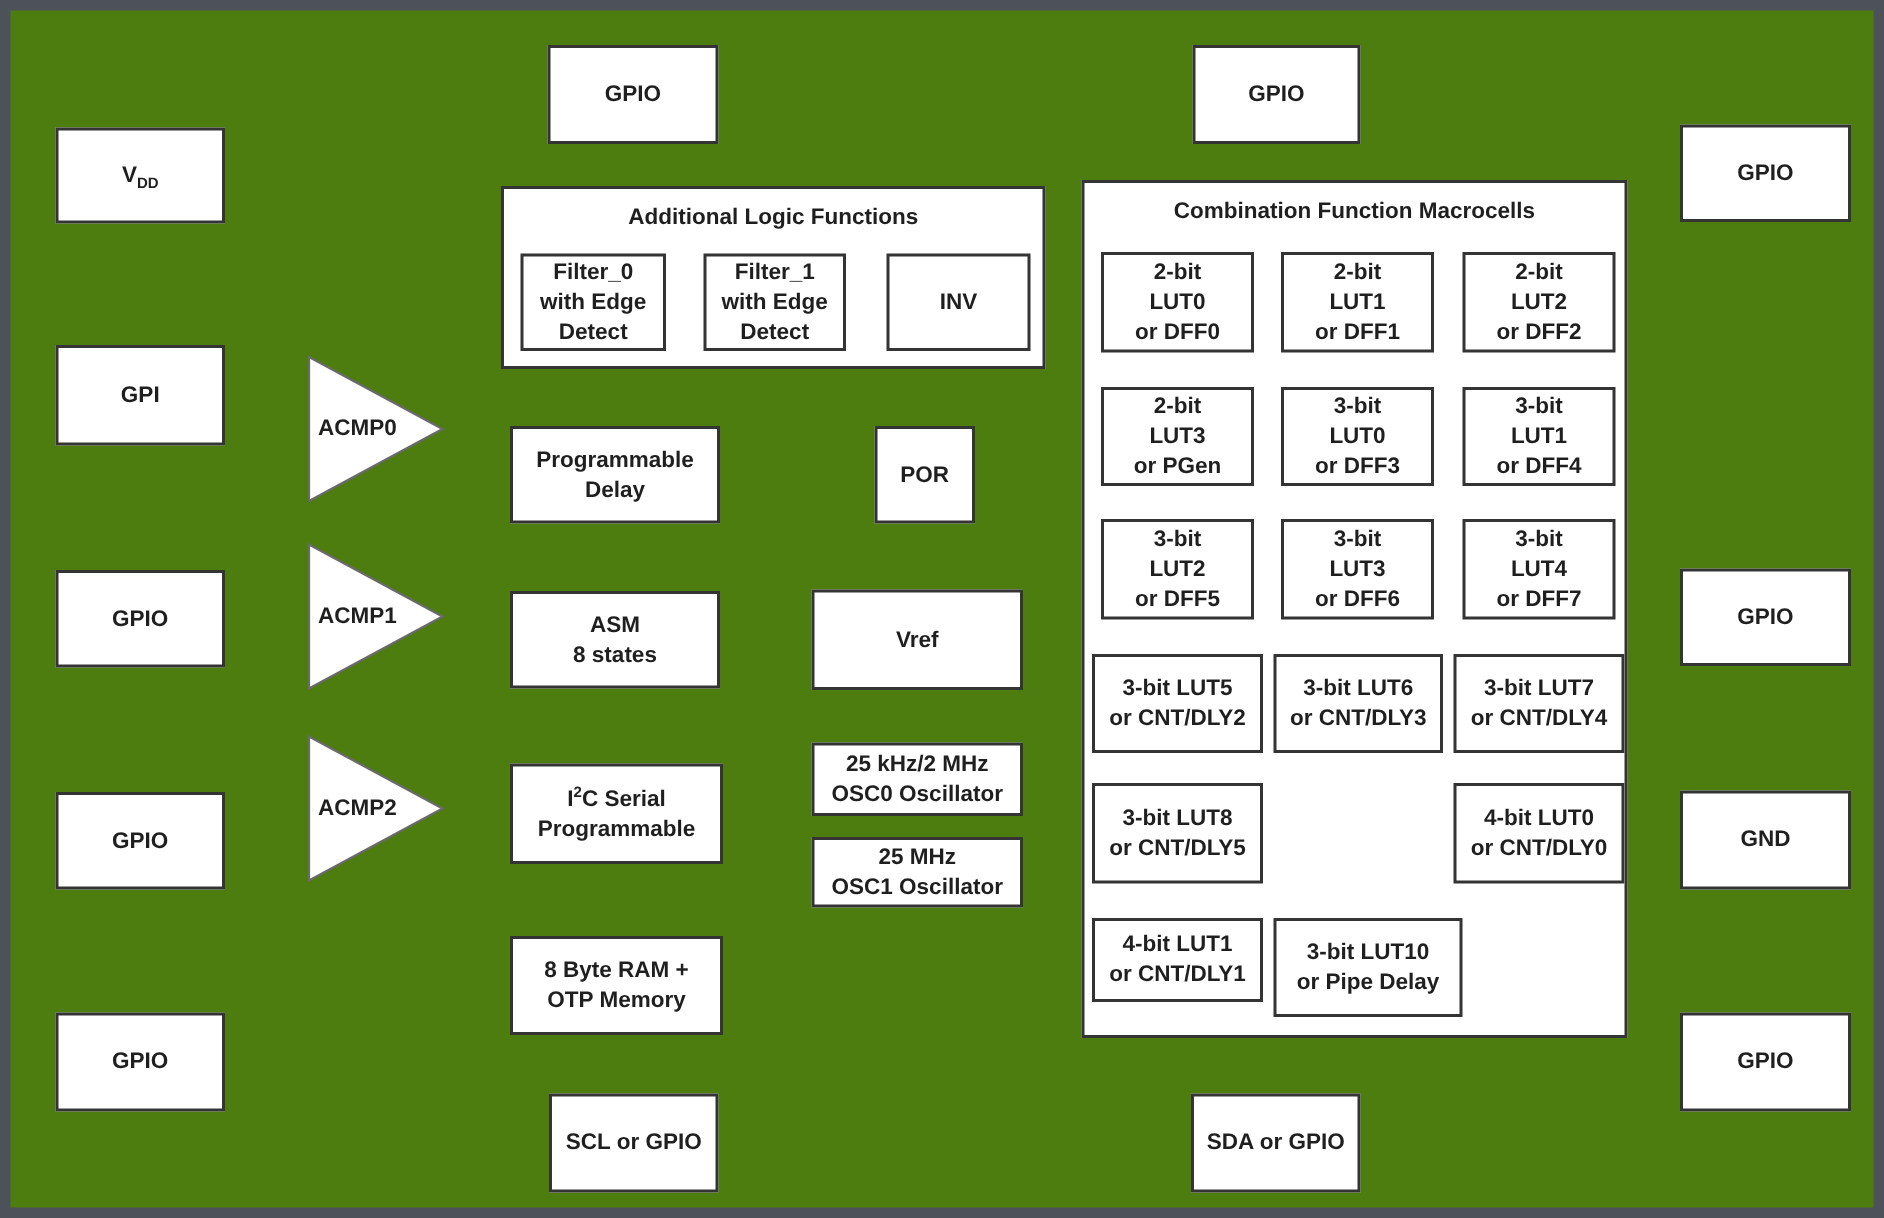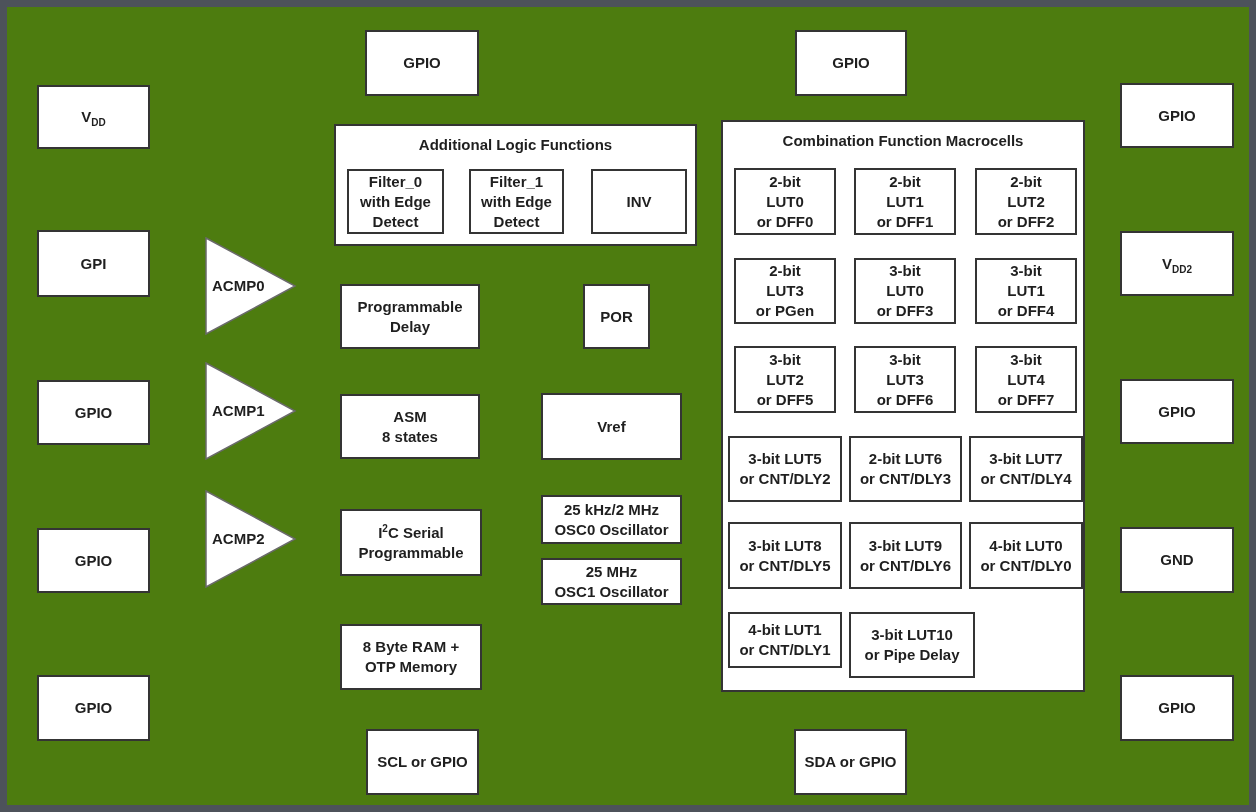--- a/index.html
+++ b/index.html
@@ -76,23 +76,20 @@
   <div class="box" style="left:30px;top:521px;width:113px;height:65px">
     <span>GPIO</span>
   </div>
   <div class="box" style="left:30px;top:668px;width:113px;height:66px">
     <span>GPIO</span>
   </div>
 
   <div class="box" style="left:1113px;top:76px;width:114px;height:65px">
     <span>GPIO</span>
   </div>
-  <div class="box" style="left:1113px;top:224px;width:114px;height:65px">
-    <span><span>V</span><sub>DD2</sub></span>
-  </div>
   <div class="box" style="left:1113px;top:372px;width:114px;height:65px">
     <span>GPIO</span>
   </div>
   <div class="box" style="left:1113px;top:520px;width:114px;height:66px">
     <span>GND</span>
   </div>
   <div class="box" style="left:1113px;top:668px;width:114px;height:66px">
     <span>GPIO</span>
   </div>
 
@@ -219,36 +216,32 @@
       <div>3-bit</div>
       <div>LUT4</div>
       <div>or DFF7</div>
     </div>
 
     <div class="box" style="left:5px;top:314px;width:114px;height:66px">
       <div>3-bit LUT5</div>
       <div>or CNT/DLY2</div>
     </div>
     <div class="box" style="left:126px;top:314px;width:113px;height:66px">
-      <div>2-bit LUT6</div>
+      <div>3-bit LUT6</div>
       <div>or CNT/DLY3</div>
     </div>
     <div class="box" style="left:246px;top:314px;width:114px;height:66px">
       <div>3-bit LUT7</div>
       <div>or CNT/DLY4</div>
     </div>
 
     <div class="box" style="left:5px;top:400px;width:114px;height:67px">
       <div>3-bit LUT8</div>
       <div>or CNT/DLY5</div>
     </div>
-    <div class="box" style="left:126px;top:400px;width:113px;height:67px">
-      <div>3-bit LUT9</div>
-      <div>or CNT/DLY6</div>
-    </div>
     <div class="box" style="left:246px;top:400px;width:114px;height:67px">
       <div>4-bit LUT0</div>
       <div>or CNT/DLY0</div>
     </div>
 
     <div class="box" style="left:5px;top:490px;width:114px;height:56px">
       <div>4-bit LUT1</div>
       <div>or CNT/DLY1</div>
     </div>
     <div class="box" style="left:126px;top:490px;width:126px;height:66px">

